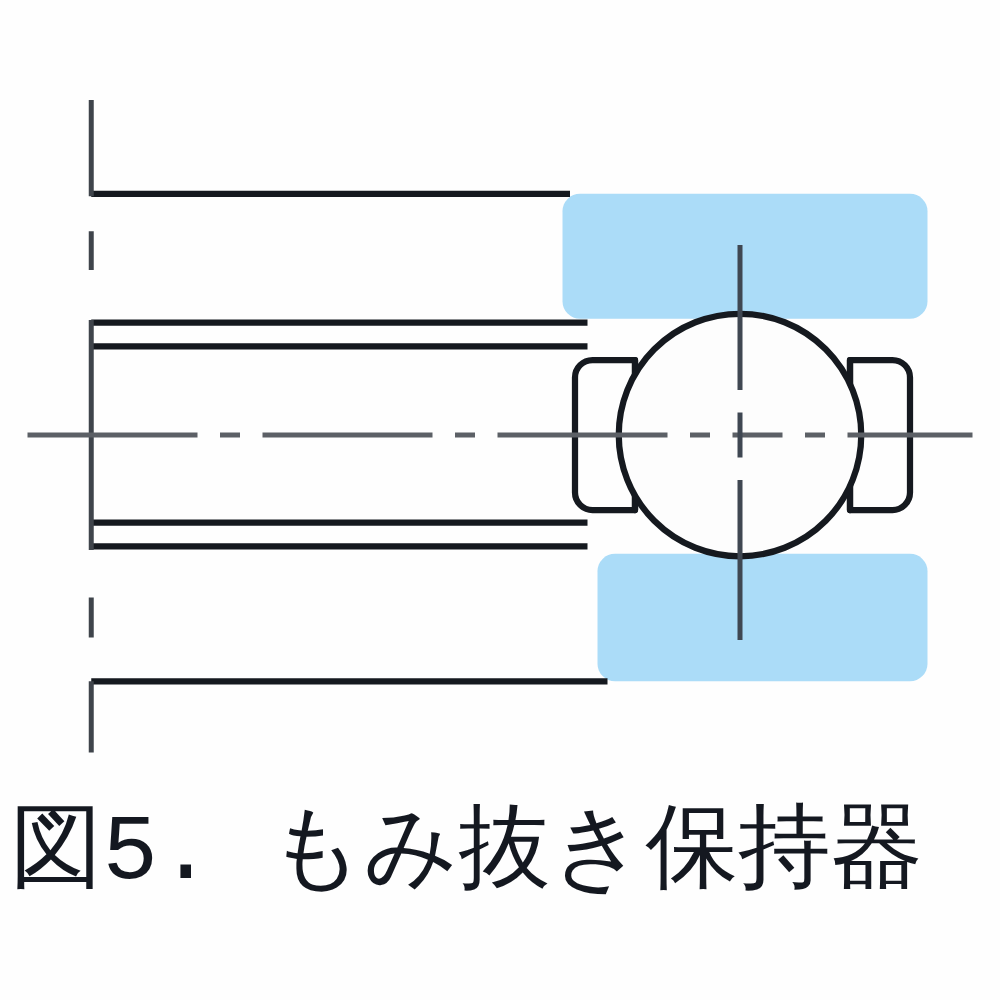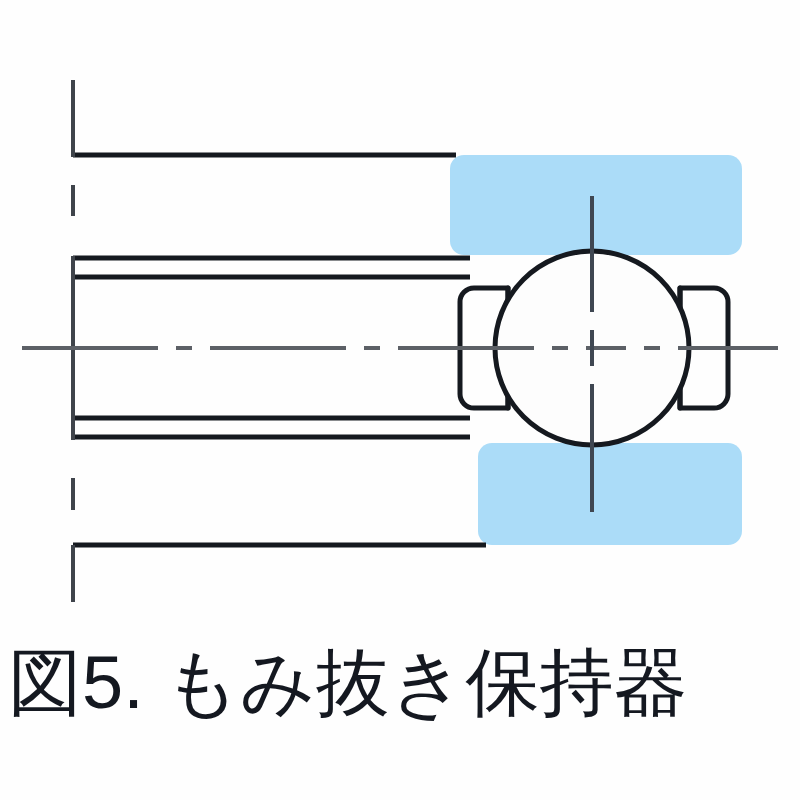--- a/index.html
+++ b/index.html
@@ -33,21 +33,21 @@
     top: 628px;
     width: 800px;
     height: 110px;
     display: flex;
     align-items: center;
     justify-content: flex-start;
     padding-left: 8px;
     box-sizing: border-box;
   }
   #figure-caption {
-    font-family: Liberation Sans, sans-serif;
+    font-family: Liberation Mono, monospace;
     font-size: 74px;
     line-height: 1.0;
     letter-spacing: 0px;
     color: #141820;
     font-weight: 500;
     white-space: nowrap;
   }
 </style>
 </head>
 <body>

